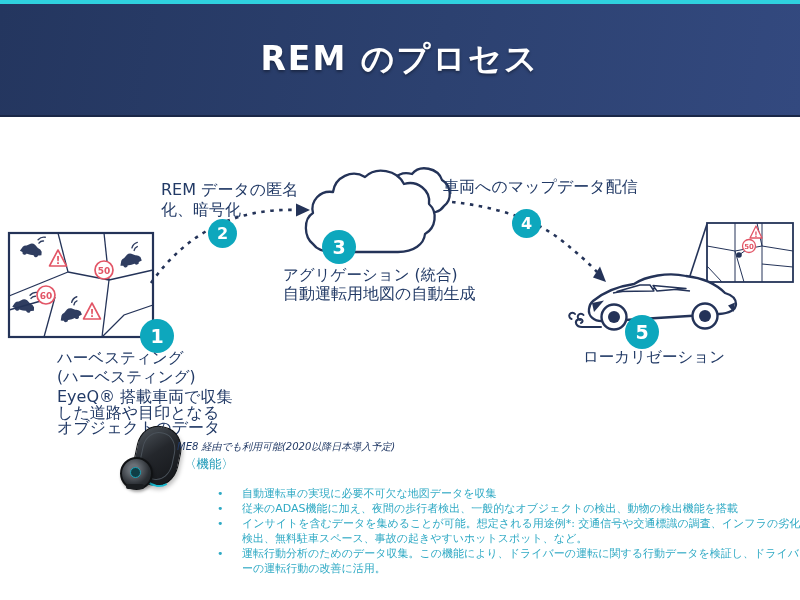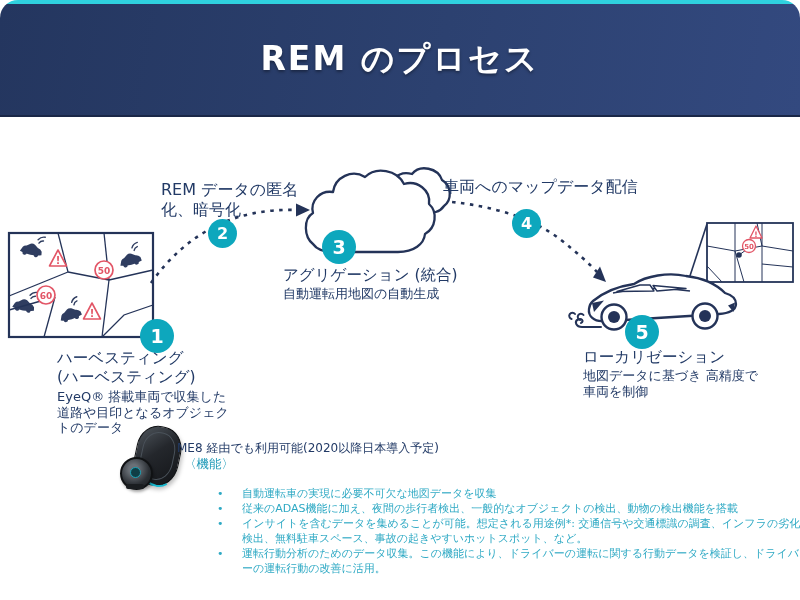--- a/index.html
+++ b/index.html
@@ -1,43 +1,43 @@
 <!DOCTYPE html>
 <html><head>
 <meta charset="utf-8">
 <style>
   html,body{margin:0;padding:0;}
   body{font-family:"DejaVu Sans","Liberation Sans",sans-serif;}
-  .slide{position:relative;width:800px;height:600px;background:#ffffff;overflow:hidden;border-radius:18px;}
+  .slide{position:relative;width:800px;height:600px;background:#ffffff;overflow:hidden;}
 
   
   .top-strip{position:absolute;left:0;top:0;width:800px;height:4px;background:#2fd1df;}
   .title-band{position:absolute;left:0;top:4px;width:800px;height:111px;
     background:linear-gradient(100deg,#24365f 0%,#2c4170 55%,#33497f 100%);
     border-bottom:2px solid #1a2747;
     display:flex;align-items:center;justify-content:center;}
   .slide-title{color:#ffffff;font-size:33px;font-weight:600;letter-spacing:2px;
     text-shadow:0 2px 3px rgba(0,0,0,.35);}
 
   
   .lbl{position:absolute;color:#223a66;}
   .step-note{font-size:16px;font-weight:500;line-height:1.28;}
   .step-head{font-size:15.5px;font-weight:500;line-height:1.22;}
-  .step-desc{font-size:13px;line-height:15.5px;}
+  .step-desc{font-size:16px;line-height:15.5px;}
 
   .badge{position:absolute;background:#0da7bd;color:#fff;border-radius:50%;
     display:flex;align-items:center;justify-content:center;font-weight:700;}
   .badge.big{width:34px;height:34px;font-size:19px;}
   .badge.small{width:29px;height:29px;font-size:16px;}
 
   svg.diagram{position:absolute;left:0;top:0;width:800px;height:600px;}
   svg text{font-family:"DejaVu Sans","Liberation Sans",sans-serif;}
 
   
-  .me8-heading{position:absolute;left:177px;top:440px;font-size:12px;font-weight:500;color:#223a66;}
+  .me8-heading{position:absolute;left:177px;top:440px;font-size:10px;font-weight:500;color:#223a66;font-style:italic;}
   .me8-sub{position:absolute;left:184px;top:456px;font-size:12.5px;font-weight:500;color:#1f9ab8;}
   .me8-bullets{position:absolute;left:200px;top:471px;width:588px;margin:15px;padding:0;list-style:none;
     color:#2ea9c4;font-size:11px;line-height:15px;}
   .me8-bullets li{position:relative;padding-left:27px;margin:0;}
   .me8-bullets li::before{content:"\2022";position:absolute;left:2px;top:0;font-size:11px;color:#2ea9c4;}
 
   
   .device{position:absolute;left:120px;top:425px;width:72px;height:66px;}
   .device .body{position:absolute;left:15px;top:1px;width:43px;height:58px;
     background:linear-gradient(135deg,#51585f 0%,#24272c 45%,#131518 100%);
@@ -181,21 +181,20 @@
   <div class="lbl step-head" style="left:283px;top:266px;">アグリゲーション (統合)</div>
 
   <div class="lbl step-note" style="left:443px;top:177px;width:210px;">車両へのマップデータ配信</div>
   <div class="lbl step-desc" style="left:283px;top:286px;">自動運転用地図の自動生成</div>
 
   <div class="lbl step-head" style="left:57px;top:349px;">ハーベスティング</div>
   <div class="lbl step-head" style="left:57px;top:368px;">(ハーベスティング)</div>
   <div class="lbl step-desc" style="left:57px;top:389px;width:178px;">EyeQ® 搭載車両で収集した道路や目印となるオブジェクトのデータ</div>
 
   <div class="lbl step-head" style="left:583px;top:348px;">ローカリゼーション</div>
-  <div class="lbl step-desc" style="left:583px;top:368px;width:178px;">地図データに基づき 高精度で車両を制御</div>
 
   <div class="device">
     <div class="body"></div>
     <div class="glow"></div>
     <div class="lens"></div>
     <div class="stand"></div>
   </div>
 
   <div class="me8-heading">ME8 経由でも利用可能(2020以降日本導入予定)</div>
   <div class="me8-sub">〈機能〉</div>

